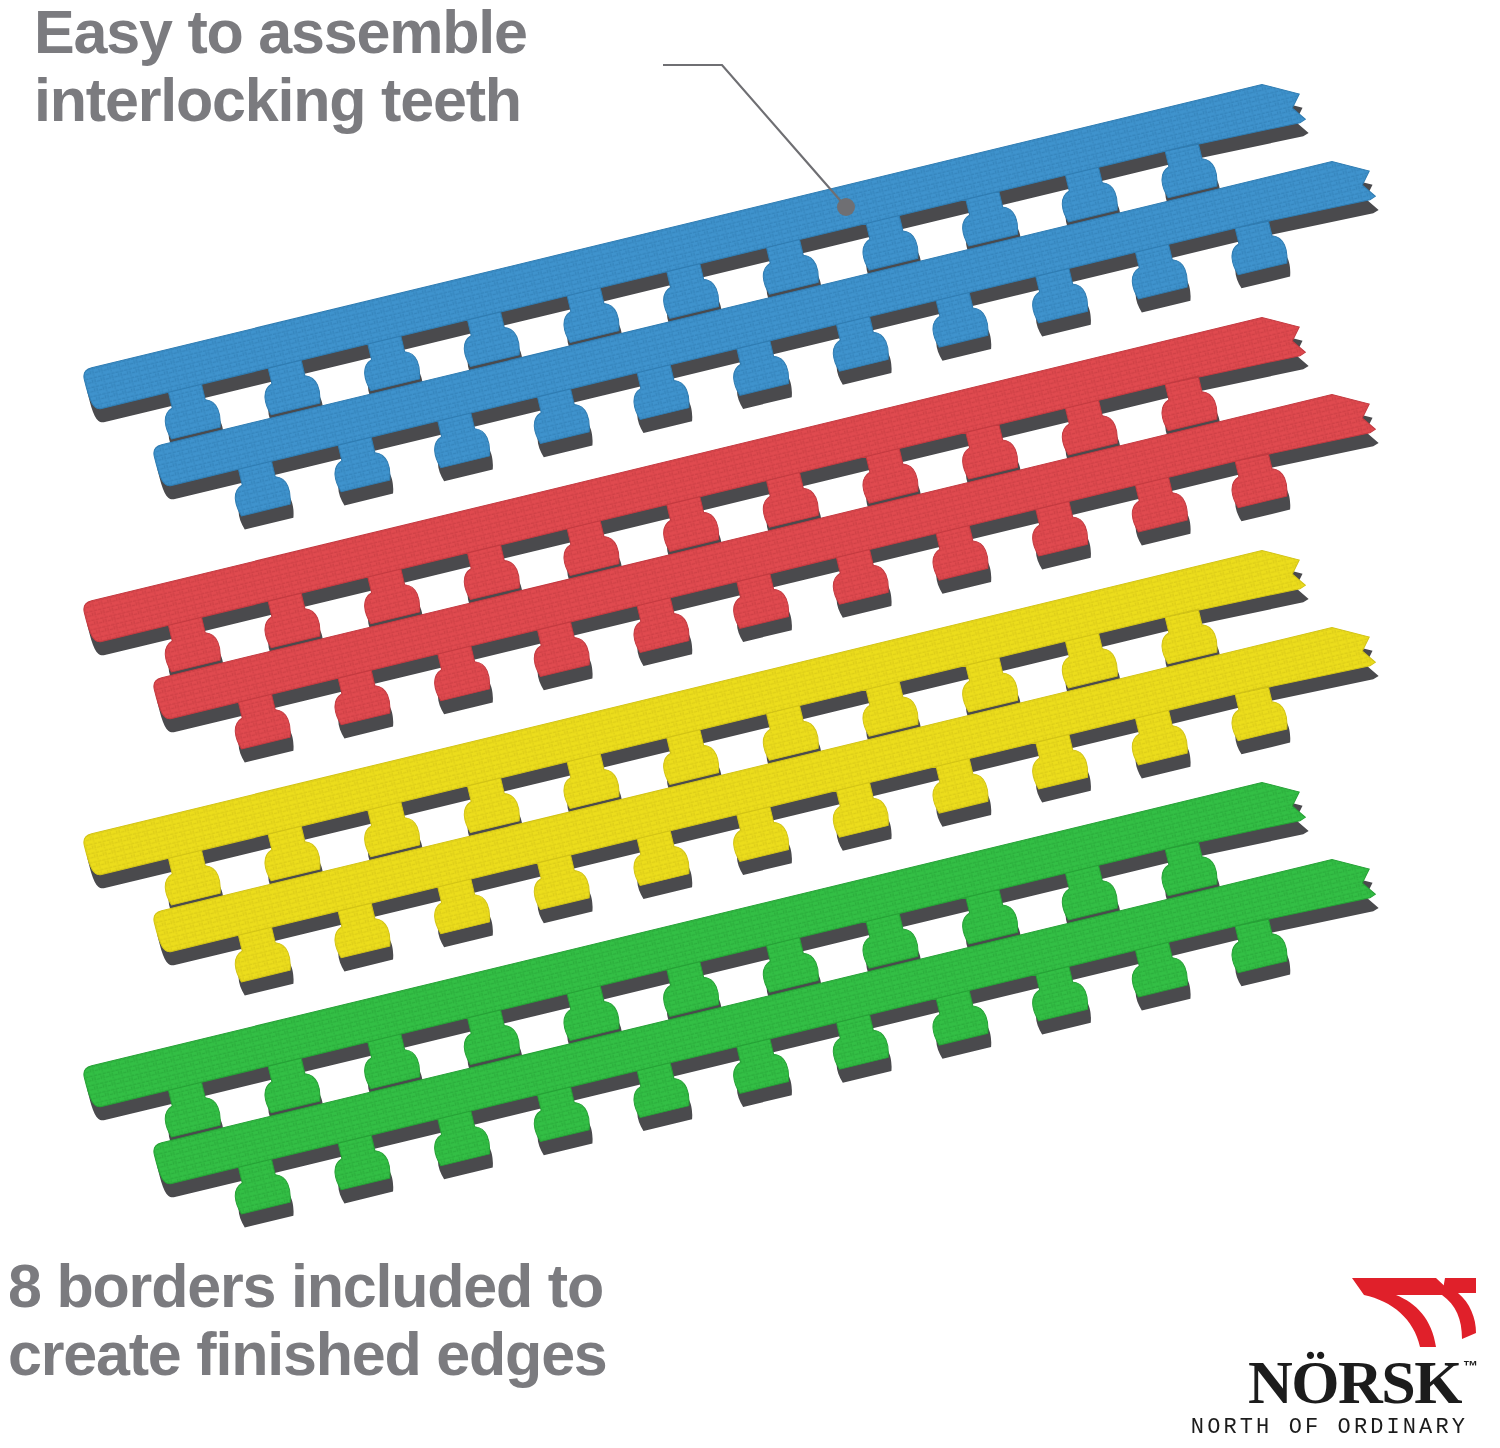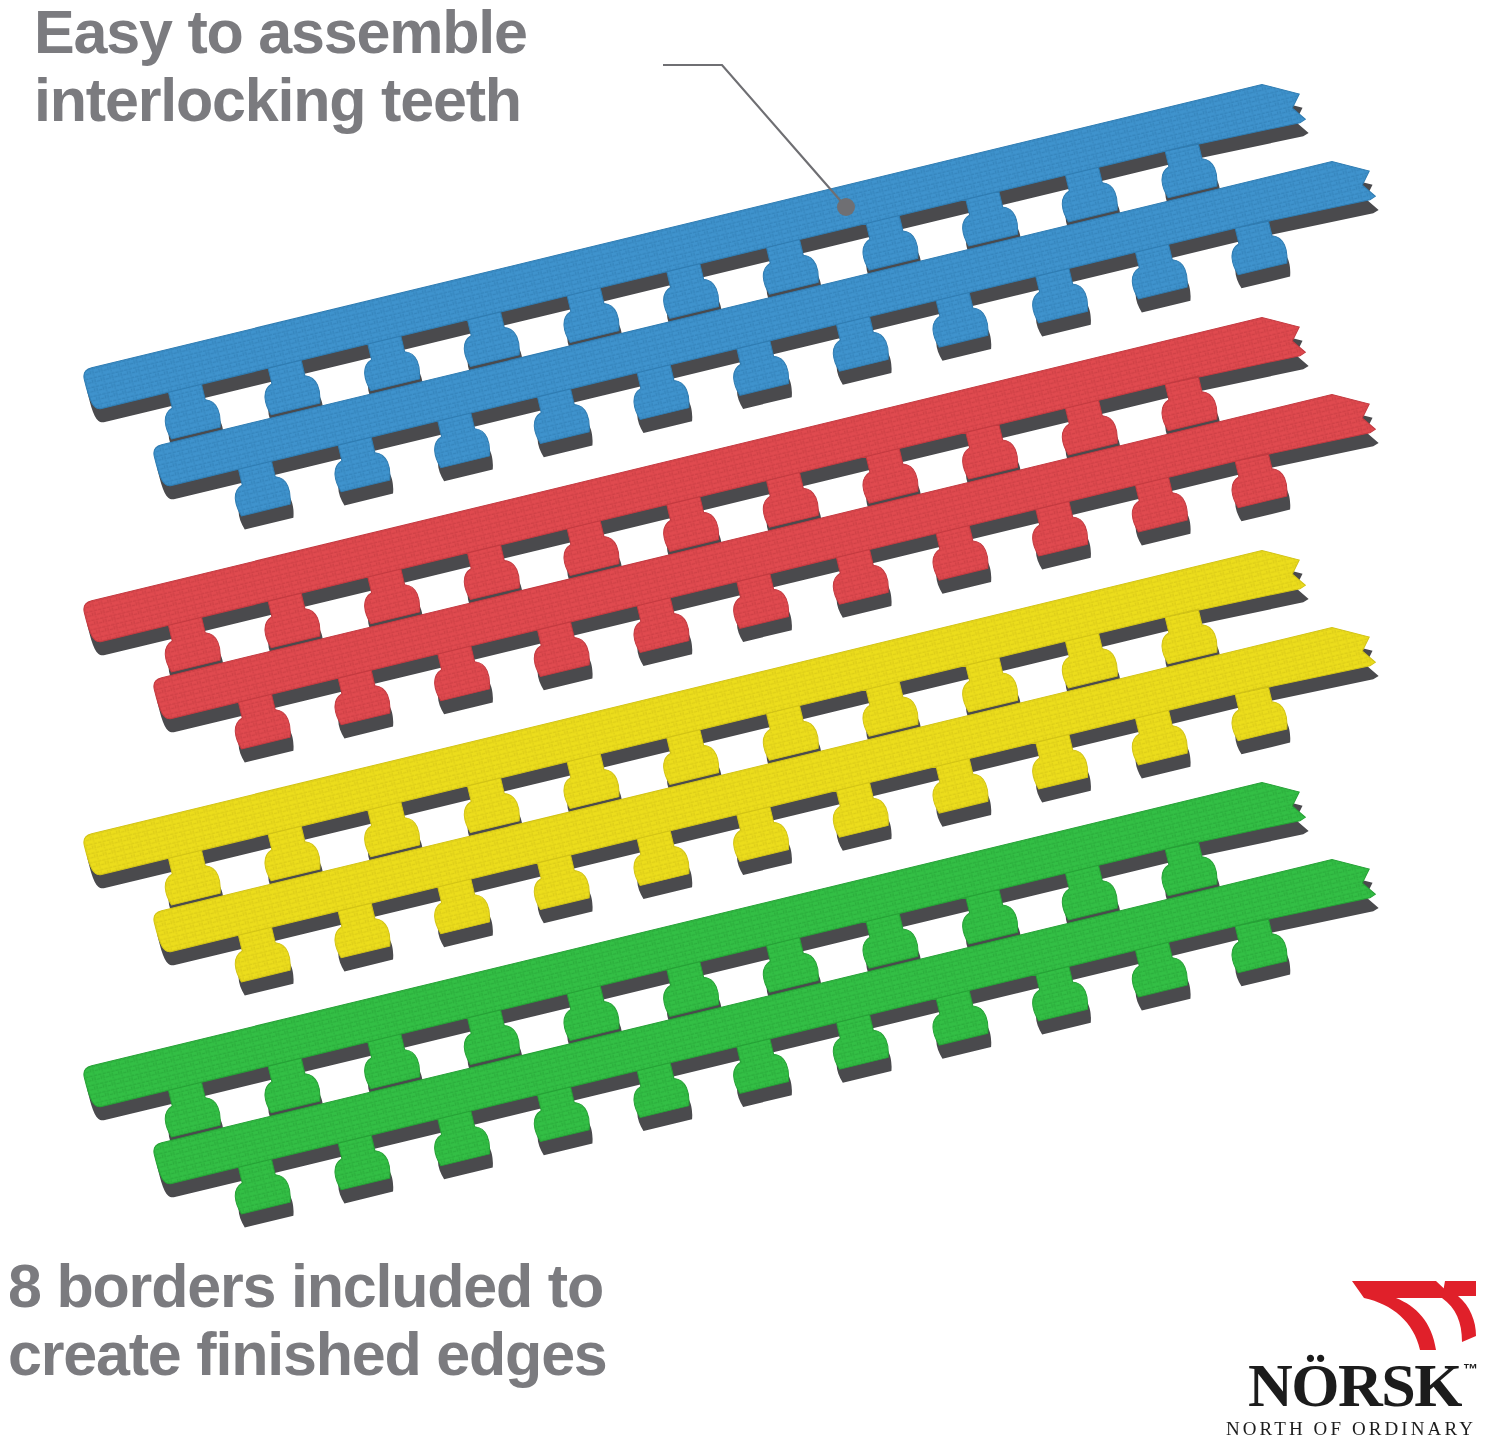--- a/index.html
+++ b/index.html
@@ -64,26 +64,26 @@
     font-size:62px;
     letter-spacing:-1.5px;
     color:#1c1c1c;
     margin-left:40px;
   }
   #logo-tm {
     font-size:15px; font-weight:bold; color:#1c1c1c;
     margin-top:4px; margin-left:2px;
   }
   #logo-tagline {
-    font-family:Liberation Serif, serif;
-    font-size:19px;
+    font-family:Liberation Mono, monospace;
+    font-size:22px;
     color:#1c1c1c;
     letter-spacing:3.1px;
     margin-top:4px;
-    margin-right:2px;
+    margin-right:10px;
     white-space:nowrap;
   }
 </style>
 </head>
 <body style="background: rgb(255, 255, 255);">
 
 <div id="mats-stage">
 
 <div class="mat-group">
       <div class="strip" style="left: 82px; top: 370px; transform: rotate(-13.6deg);">

